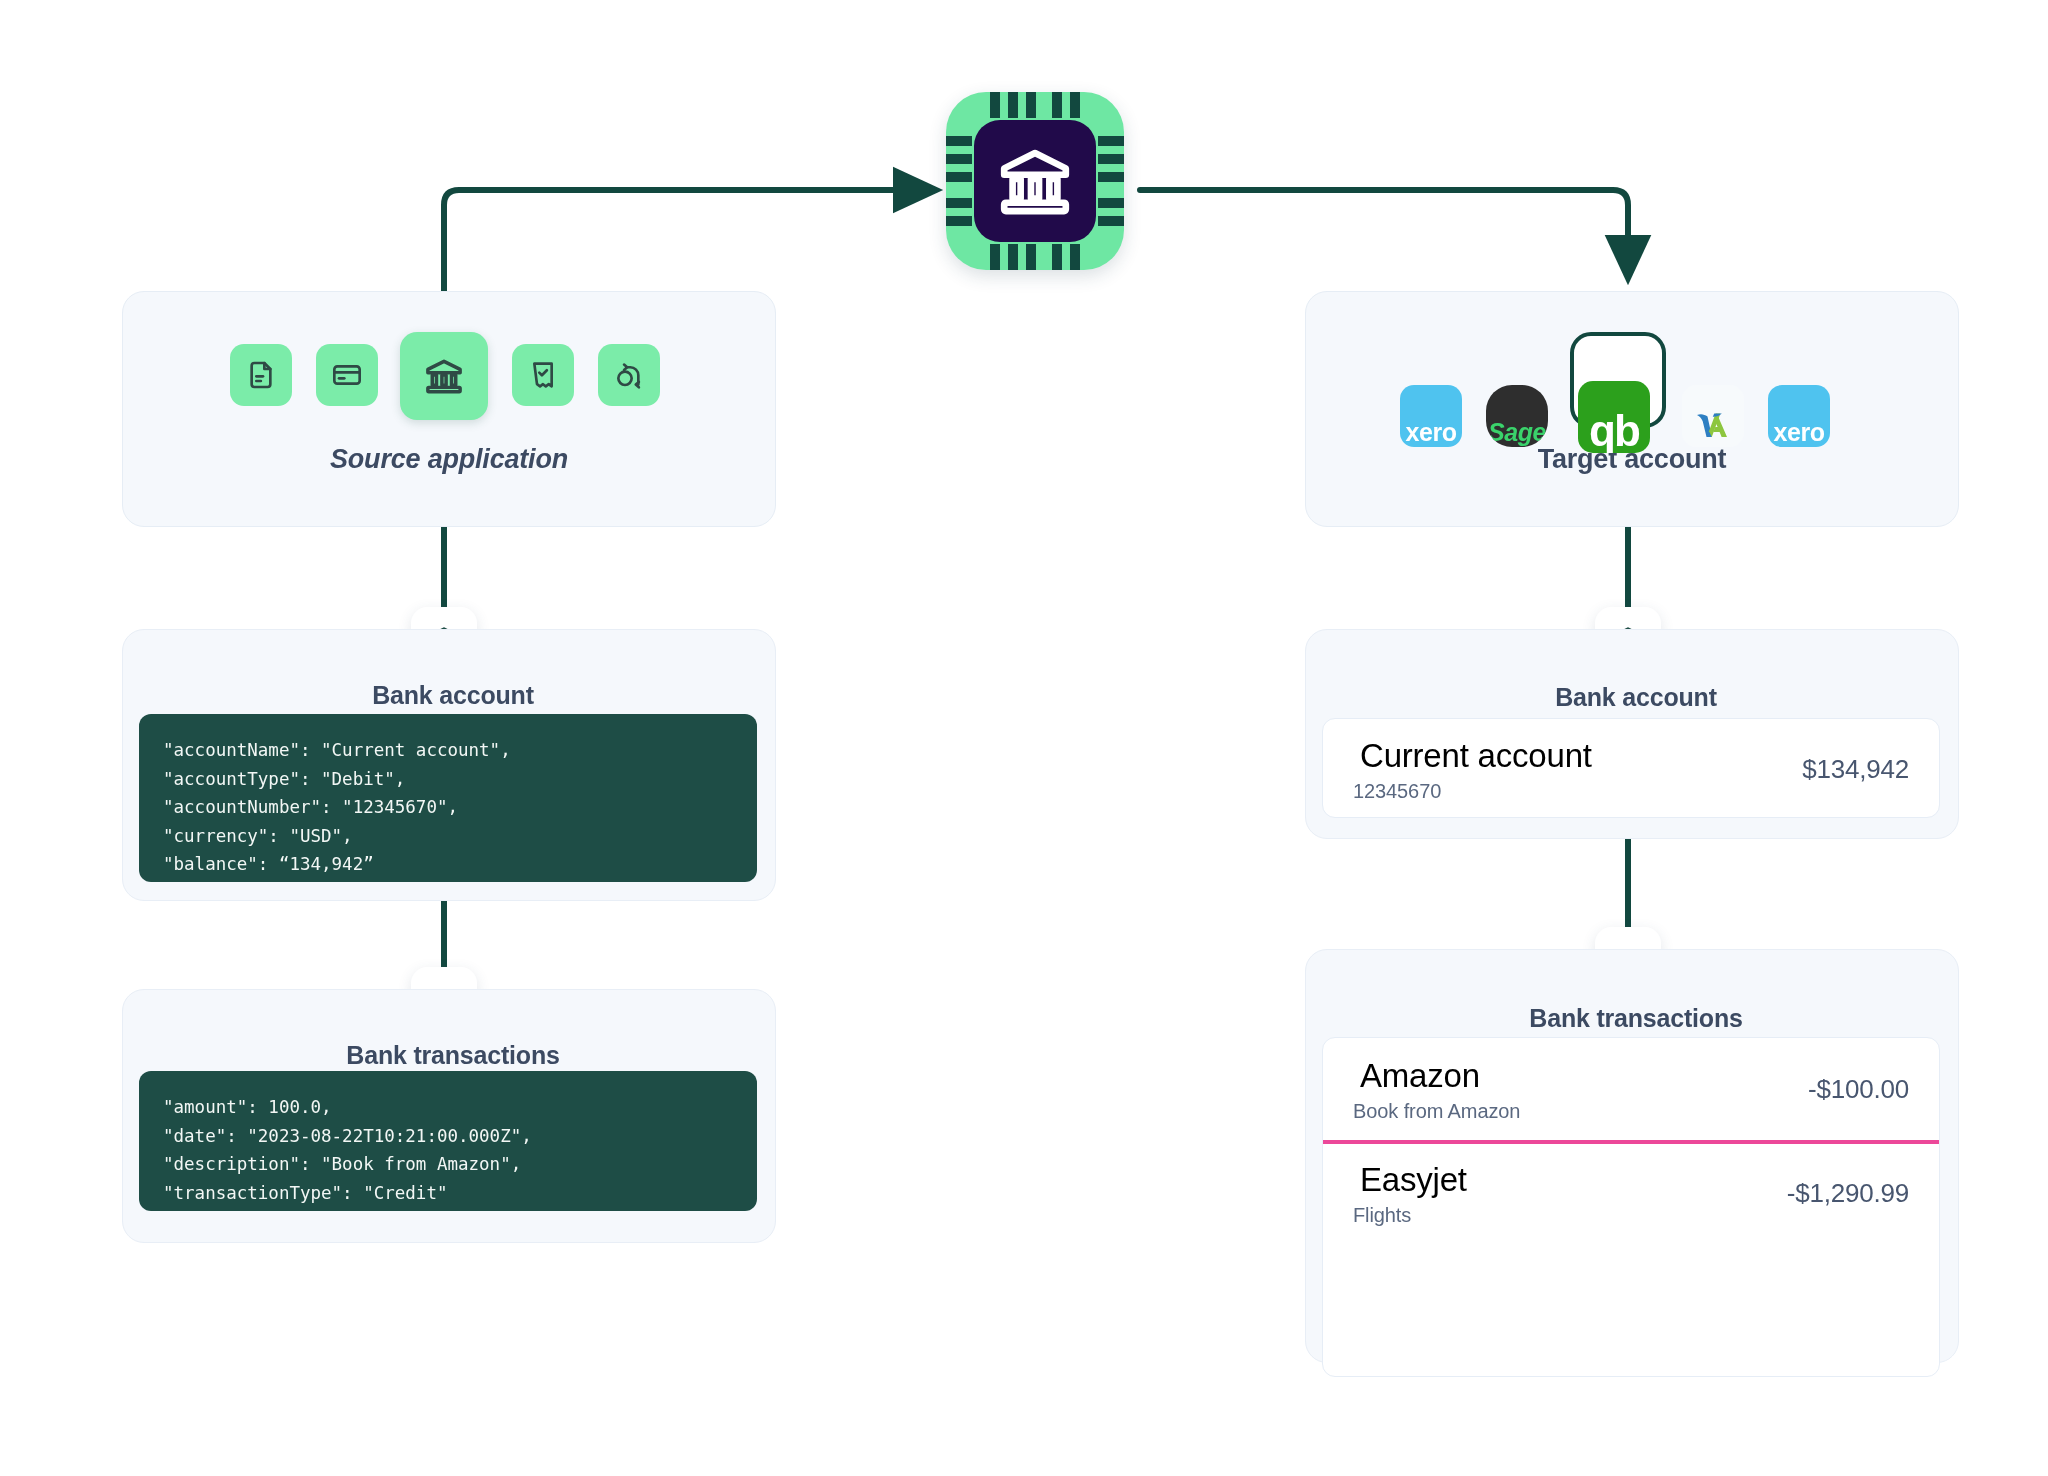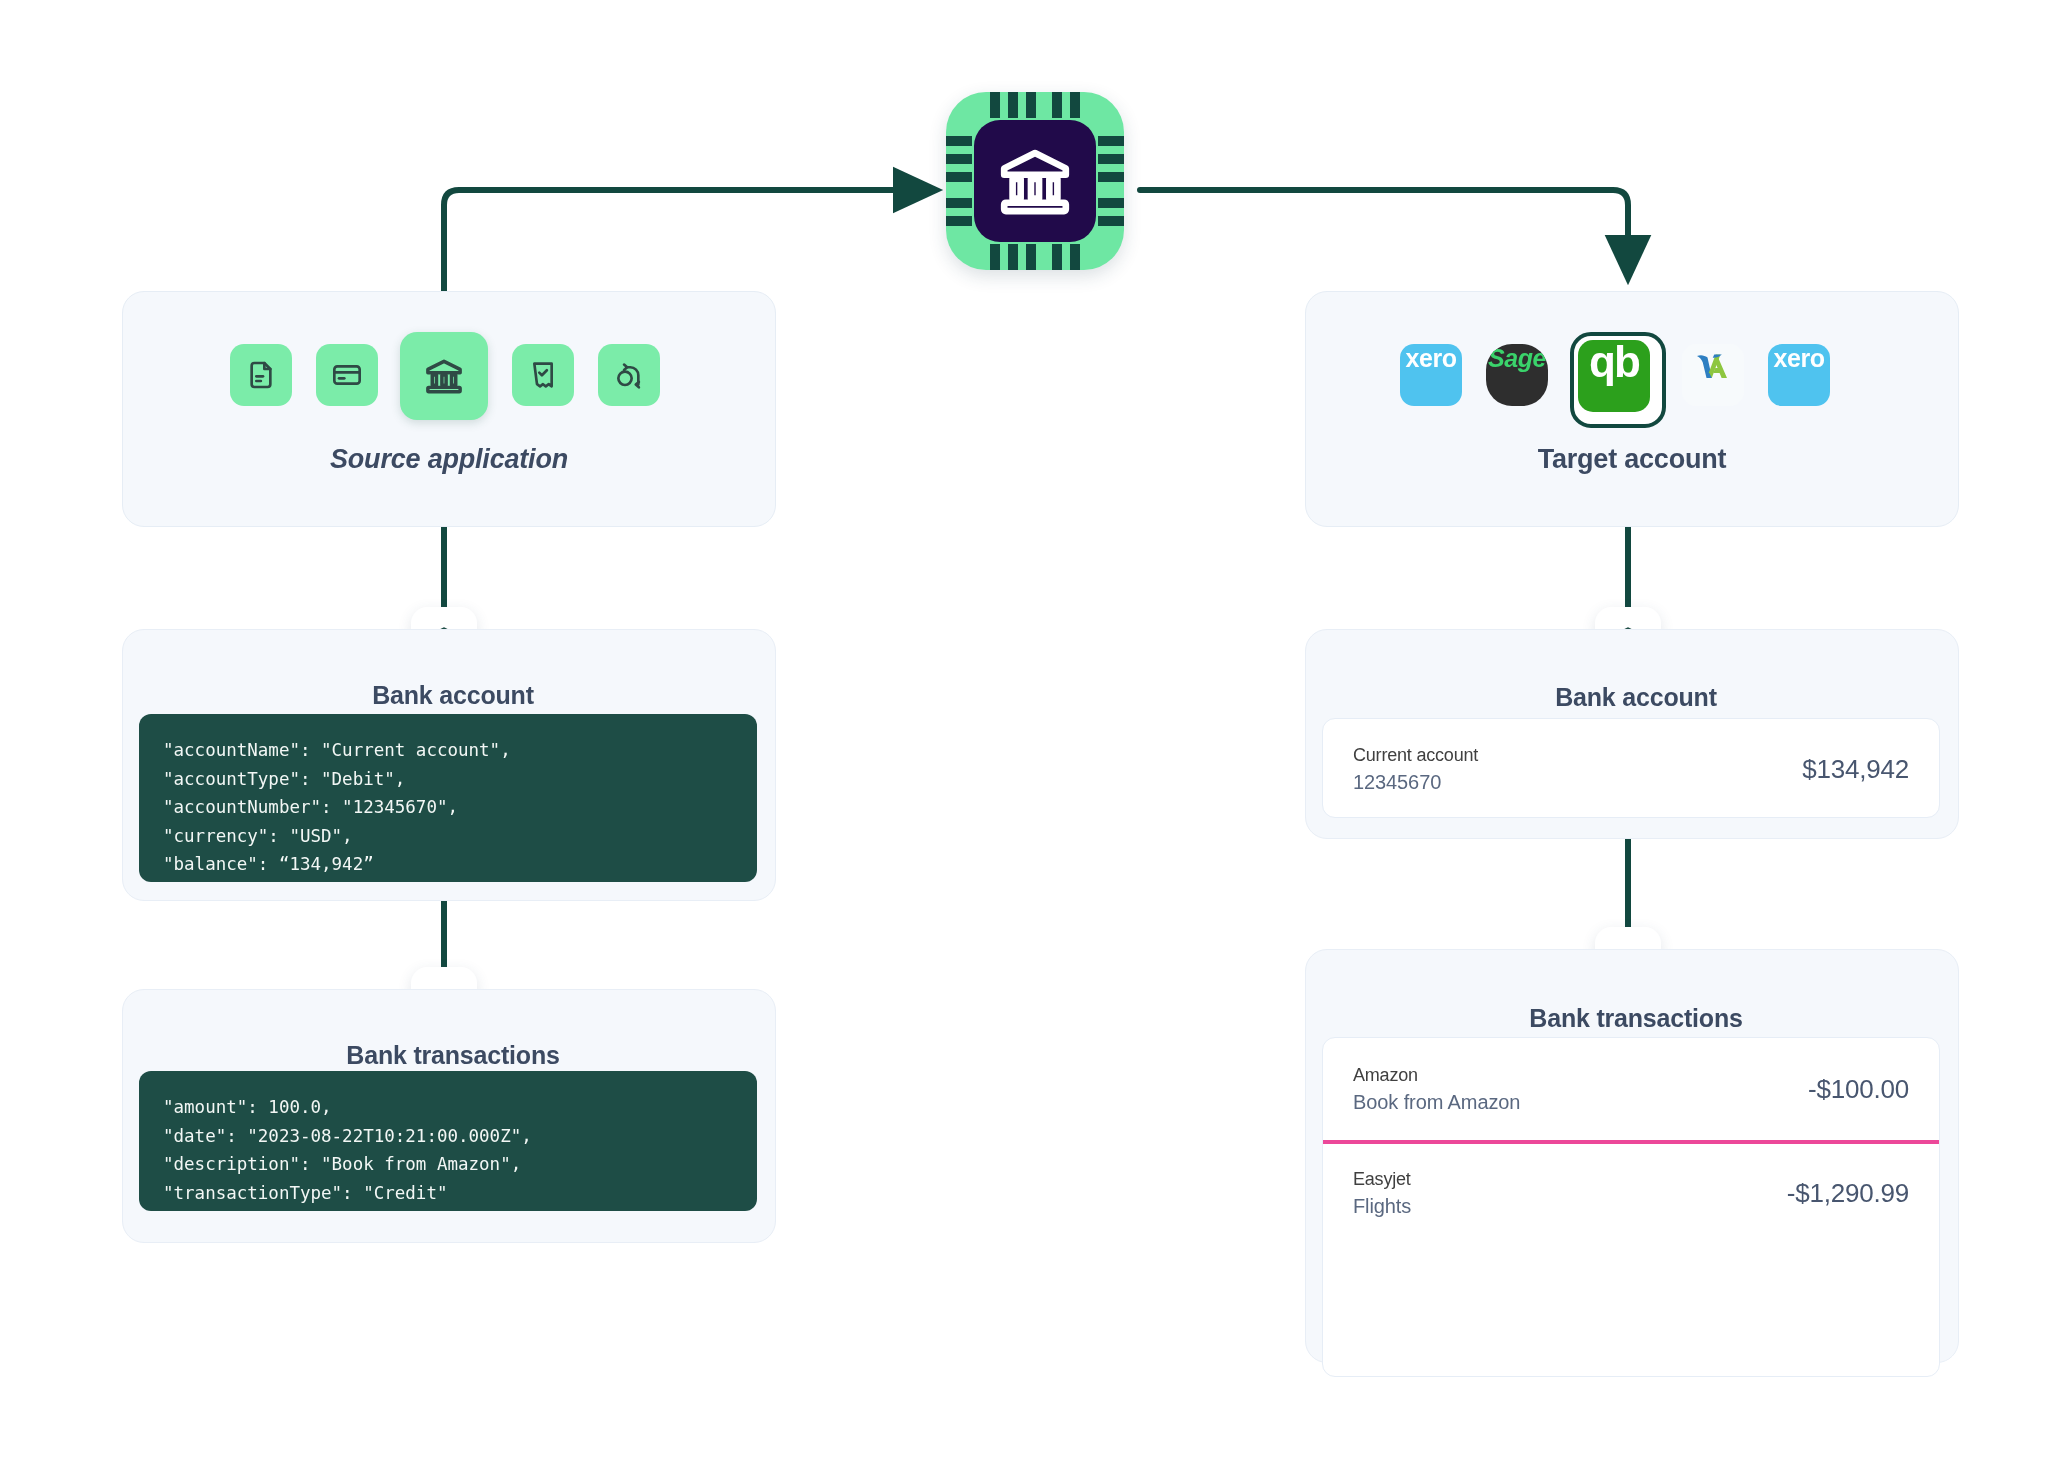--- a/index.html
+++ b/index.html
@@ -41,22 +41,23 @@
   
   .tile{
     position:absolute;border-radius:14px;background:#7BECA9;
     display:flex;align-items:center;justify-content:center;
   }
   .tile.big{border-radius:17px;box-shadow:0 3px 10px rgba(40,90,70,.18);}
 
   
   .logo{
     position:absolute;border-radius:14px;
-    display:flex;align-items:flex-start;justify-content:center;overflow:hidden;
+    display:flex;align-items:flex-end;justify-content:center;overflow:hidden;
     font-weight:700;
+    margin-top:41px;
   }
   .logo-xero{background:#4FC3EF;color:#ffffff;font-size:25px;letter-spacing:-.5px;}
   .logo-sage{background:#2E2E2E;}
   .logo-qb{background:#2CA01C;}
   .logo-fa{background:#F7FAFC;}
   .qb-ring{
     position:absolute;border:4px solid #12483F;border-radius:21px;background:#ffffff;
   }
 
   
@@ -84,21 +85,21 @@
   }
 
   
   .datacard{
     position:absolute;background:#ffffff;border:1px solid #E6EDF6;border-radius:13px;
     box-sizing:border-box;overflow:hidden;
   }
   .row{position:relative;display:flex;align-items:center;justify-content:space-between;
        padding:0 30px;box-sizing:border-box;}
   .row + .row{border-top:4px solid #ec4899;}
-  .row-main{font-size:18px;color:#404040;letter-spacing:-.2px;line-height:1.25;}
+  .row-main{font-size:33px;color:#000000;letter-spacing:-.2px;line-height:1.25;margin-left:7px;}
   .row-sub{font-size:20px;color:#5A6880;margin-top:4px;letter-spacing:-.1px;}
   .row-amt{font-size:26px;color:#48566F;letter-spacing:-.2px;white-space:nowrap;}
 </style>
 </head>
 <body>
 
 <div class="page">
 
   <svg id="wires" viewBox="0 0 2048 1476">
     <defs>

